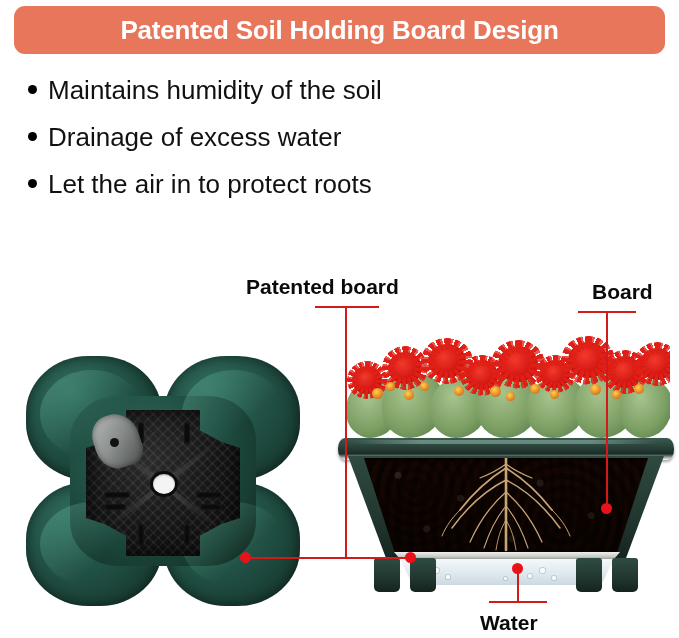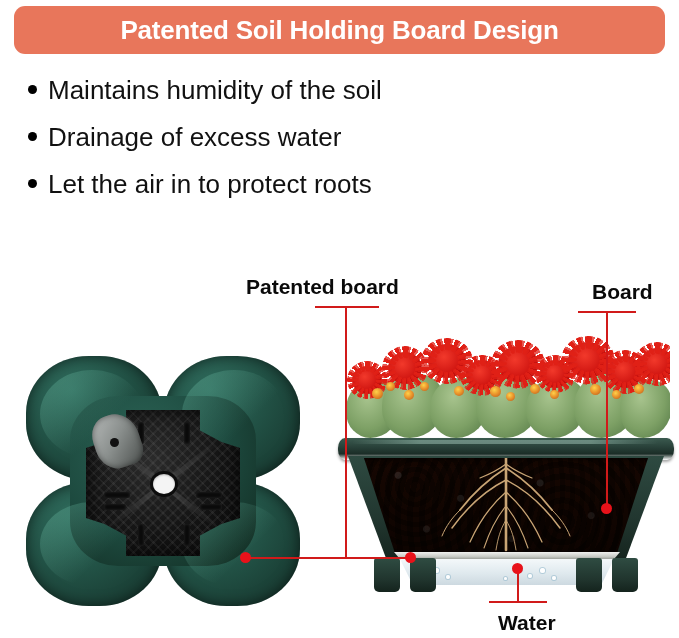--- a/index.html
+++ b/index.html
@@ -69,21 +69,21 @@
   .callout-label {
     position: absolute;
     font-size: 21px;
     font-weight: bold;
     color: #0a0a0a;
     white-space: nowrap;
     line-height: 1;
   }
   #label-holding-board { left: 246px; top: 276px; }
   #label-soil          { left: 592px; top: 281px; }
-  #label-water         { left: 498px; top: 612px; }
+  #label-water         { left: 480px; top: 612px; }
 
   
   .lead-h, .lead-v {
     position: absolute;
     background: #d11a1a;
   }
   .lead-h { height: 2px; }
   .lead-v { width: 2px; }
   .lead-dot {
     position: absolute;

